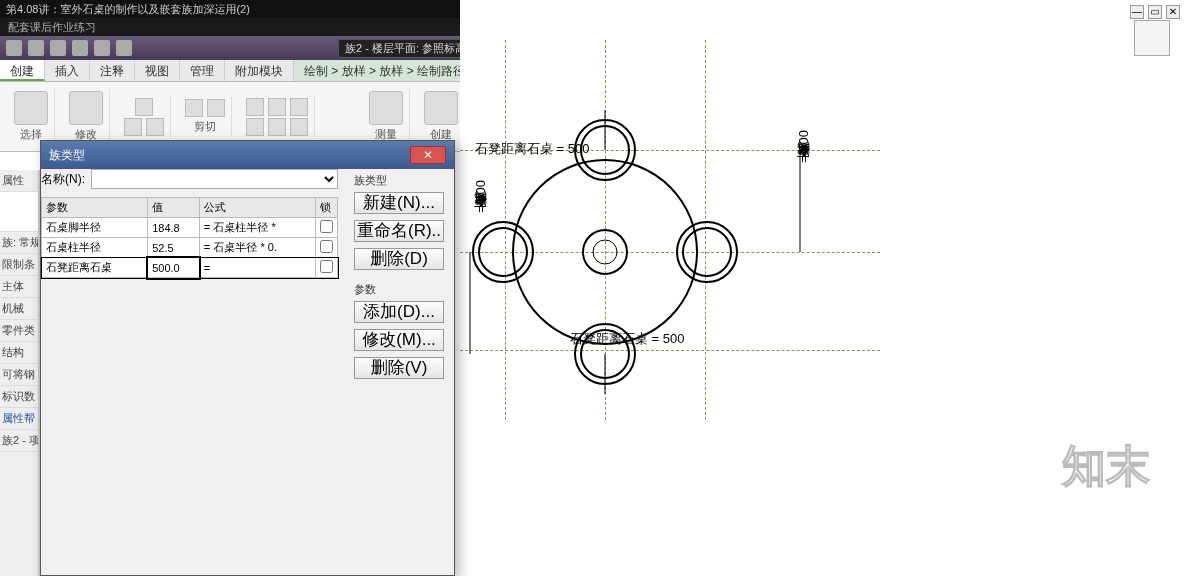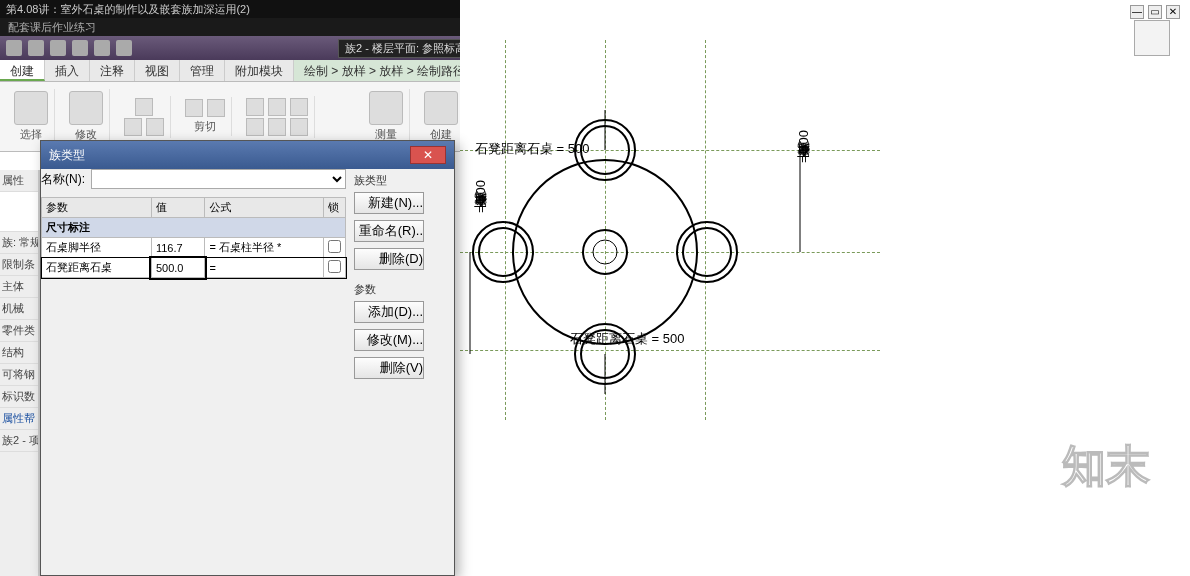--- a/index.html
+++ b/index.html
@@ -25,30 +25,30 @@
 .rgrp { display: flex; flex-direction: column; align-items: center; font-size: 11px; color: #555; gap: 2px; padding: 2px 6px; border-right: 1px solid #ddd; }
 .rgrp .ricon { width: 34px; height: 34px; background: #ddd; border: 1px solid #bbb; border-radius: 3px; }
 .rgrp .row { display: flex; gap: 4px; }
 .rgrp .smicon { width: 18px; height: 18px; background: #ddd; border: 1px solid #bbb; }
 .leftpanel { position: absolute; left: 0; top: 0; width: 40px; bottom: 0; background: #eee; border-right: 1px solid #ccc; font-size: 11px; }
 .leftpanel div { padding: 3px 2px; border-bottom: 1px solid #ddd; color: #444; writing-mode: horizontal-tb; white-space: nowrap; overflow: hidden; }
 .canvas { position: absolute; left: 460px; top: 0; right: 0; bottom: 0; background: #fff; }
 .dialog { position: absolute; left: 40px; top: 140px; width: 415px; height: 436px; background: #f0f0f0; border: 1px solid #555; box-shadow: 4px 4px 12px rgba(0,0,0,.3); z-index: 50; }
 .dialog .dtitle { height: 28px; background: linear-gradient(#5a7ab0,#3a5a90); color: #fff; display: flex; align-items: center; padding: 0 8px; font-size: 12px; }
 .dialog .dtitle .xbtn { margin-left: auto; width: 36px; height: 18px; background: #d9534f; color: #fff; text-align: center; border: 1px solid #933; line-height: 16px; }
-.dialog .body { display: flex; gap: 8px; }
+.dialog .body { display: flex; gap: 16px; }
 .dialog .left { flex: 1; }
 .dialog .right { width: 100px; }
 .dialog .namerow { display: flex; align-items: center; gap: 6px; margin-bottom: 8px; }
 .dialog select { flex: 1; height: 20px; border: 1px solid #aaa; background: #fff; }
 .dialog table { border-collapse: collapse; width: 100%; font-size: 11px; background: #fff; }
 .dialog th, .dialog td { border: 1px solid #bbb; padding: 2px 4px; text-align: left; height: 18px; }
 .dialog th { background: #e8e8e8; font-weight: normal; }
 .dialog .grphdr td { background: #d0d8e8; font-weight: bold; }
-.dialog .btn { display: block; width: 70px; height: 22px; margin-bottom: 6px; background: linear-gradient(#fdfdfd,#e5e5e5); border: 1px solid #999; font-size: 13px; text-align: right; line-height: 20px; cursor: pointer; }
+.dialog .btn { display: block; width: 90px; height: 22px; margin-bottom: 6px; background: linear-gradient(#fdfdfd,#e5e5e5); border: 1px solid #999; font-size: 17px; text-align: center; line-height: 20px; cursor: pointer; }
 .dialog .sectlbl { font-size: 11px; color: #333; margin: 4px 0; }
 .dim { position: absolute; font-size: 13px; color: #000; white-space: nowrap; }
 .dim.v { writing-mode: vertical-rl; transform: rotate(180deg); }
 .axisline { position: absolute; border-top: 1px dashed #7a9a5a; }
 .axisline.v { border-left: 1px dashed #7a9a5a; border-top: none; }
 .wm { position: absolute; right: 40px; bottom: 80px; font-size: 44px; color: #bbb; user-select: none; }
 .wm .id { font-size: 26px; color: #bbb; letter-spacing: 2px; }
 .navcube { position: absolute; right: 20px; top: 20px; width: 36px; height: 36px; border: 1px solid #aaa; background: #f3f3f3; }
 .vcbtns { position: absolute; right: 10px; top: 5px; display: flex; gap: 4px; }
 .vcbtns span { width: 14px; height: 14px; border: 1px solid #999; background: #eee; font-size: 10px; text-align: center; line-height: 12px; }
@@ -183,27 +183,30 @@
         <select></select>
       </div>
       <table>
         <tbody>
             <tr>
           <th>参数</th>
           <th>值</th>
           <th>公式</th>
           <th style="width:22px;">锁</th>
         </tr>
-        <tr class="grphdr">
-              <td colspan="4">尺寸标注</td>
-            </tr>
         <tr>
           <td>石桌脚半径</td>
-          <td>116.7</td>
+          <td>184.8</td>
           <td>= 石桌柱半径 *</td>
+          <td><input type="checkbox" style=""></td>
+        </tr>
+        <tr>
+          <td>石桌柱半径</td>
+          <td>52.5</td>
+          <td>= 石桌半径 * 0.</td>
           <td><input type="checkbox" style=""></td>
         </tr>
         <tr style="outline:1px solid #000;">
           <td>石凳距离石桌</td>
           <td style="outline:2px solid #000;">500.0</td>
           <td>=</td>
           <td><input type="checkbox" style=""></td>
         </tr>
       </tbody>
         </table>

